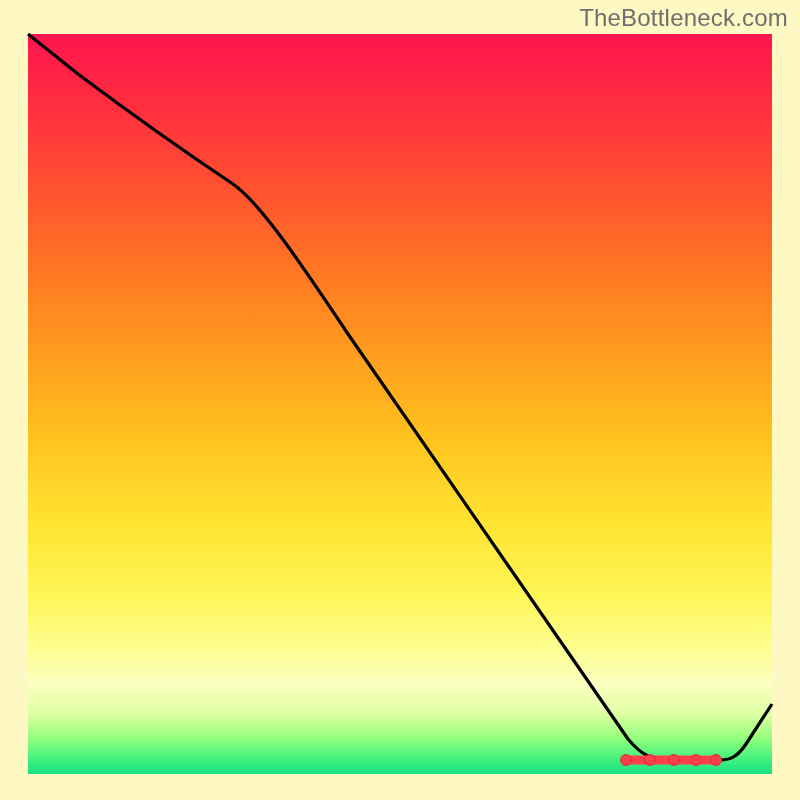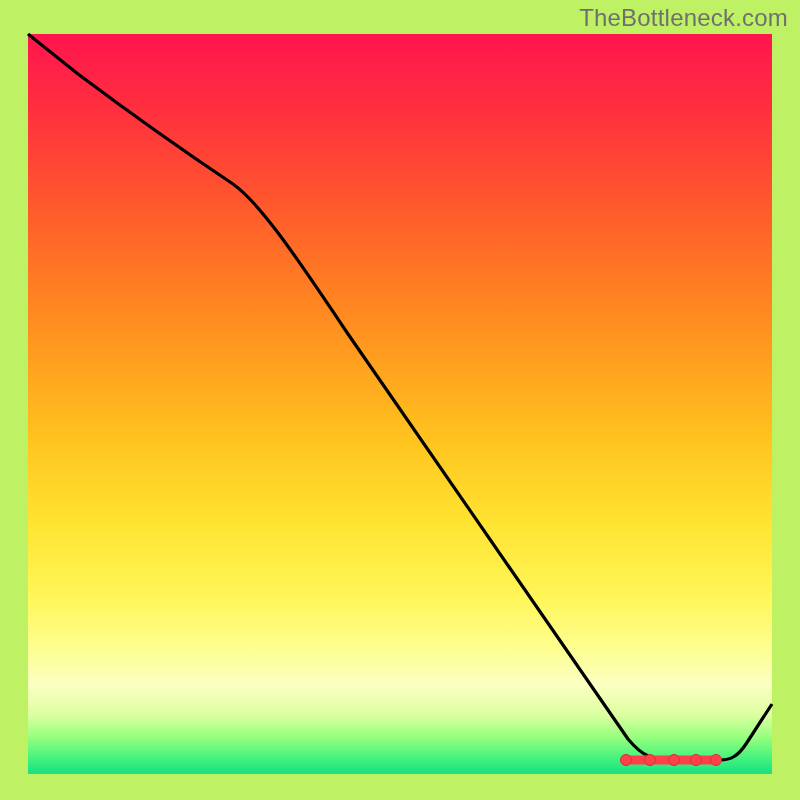--- a/index.html
+++ b/index.html
@@ -8,21 +8,21 @@
     width: 800px;
     height: 800px;
     background: #000;
     overflow: hidden;
     font-family: Arial, Helvetica, sans-serif;
   }
   .frame {
     position: relative;
     width: 800px;
     height: 800px;
-    background: #bef264;
+    background: #fef9c3;
   }
   .attribution {
     position: absolute;
     top: 4px;
     right: 12px;
     color: #6f6f6f;
     font-size: 24px;
     font-weight: 400;
     letter-spacing: 0.2px;
   }

